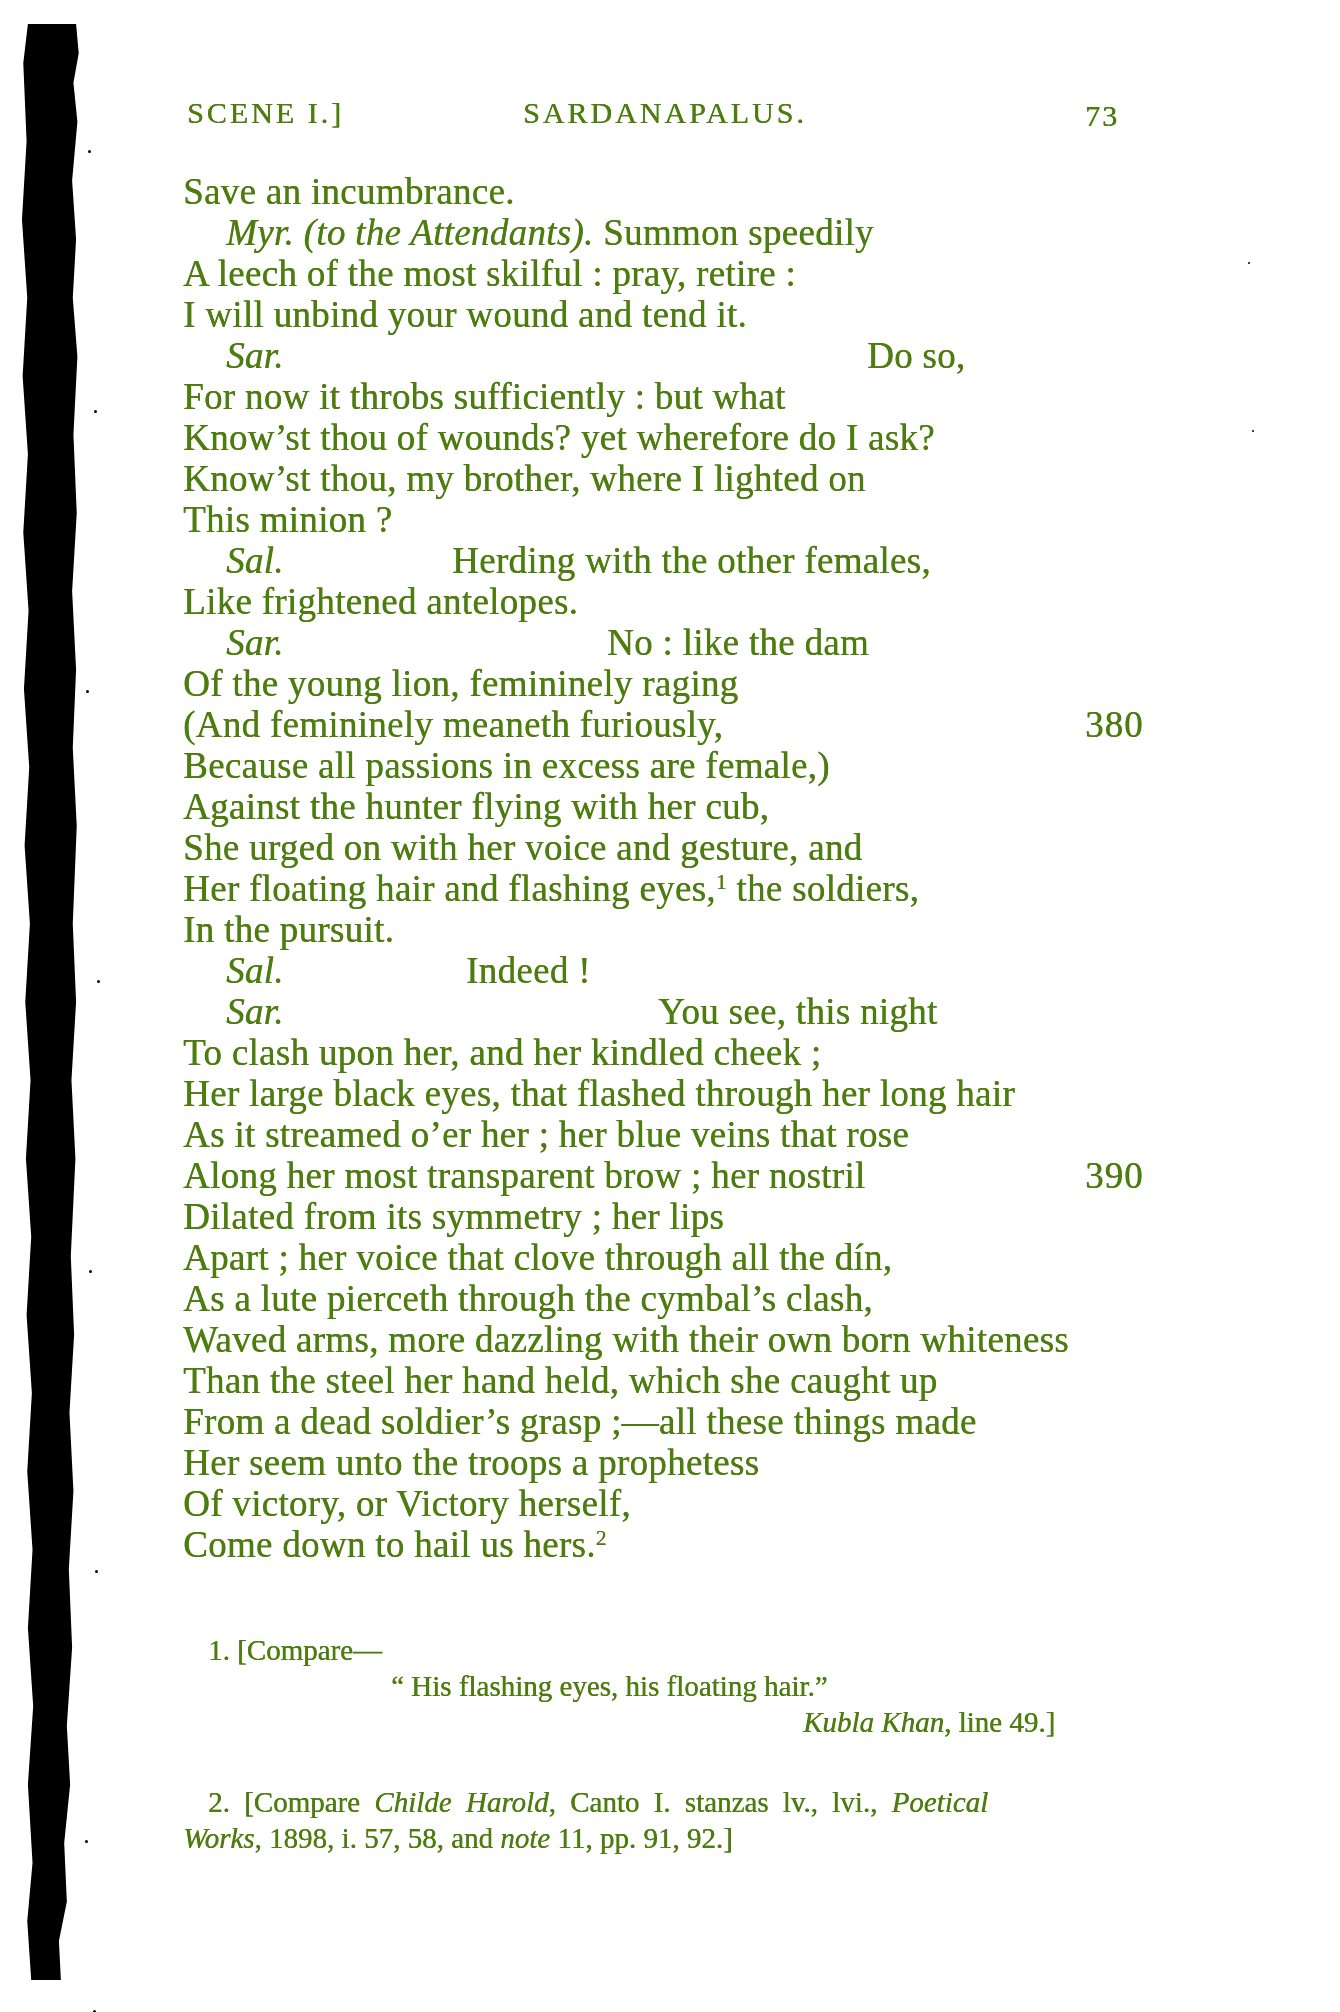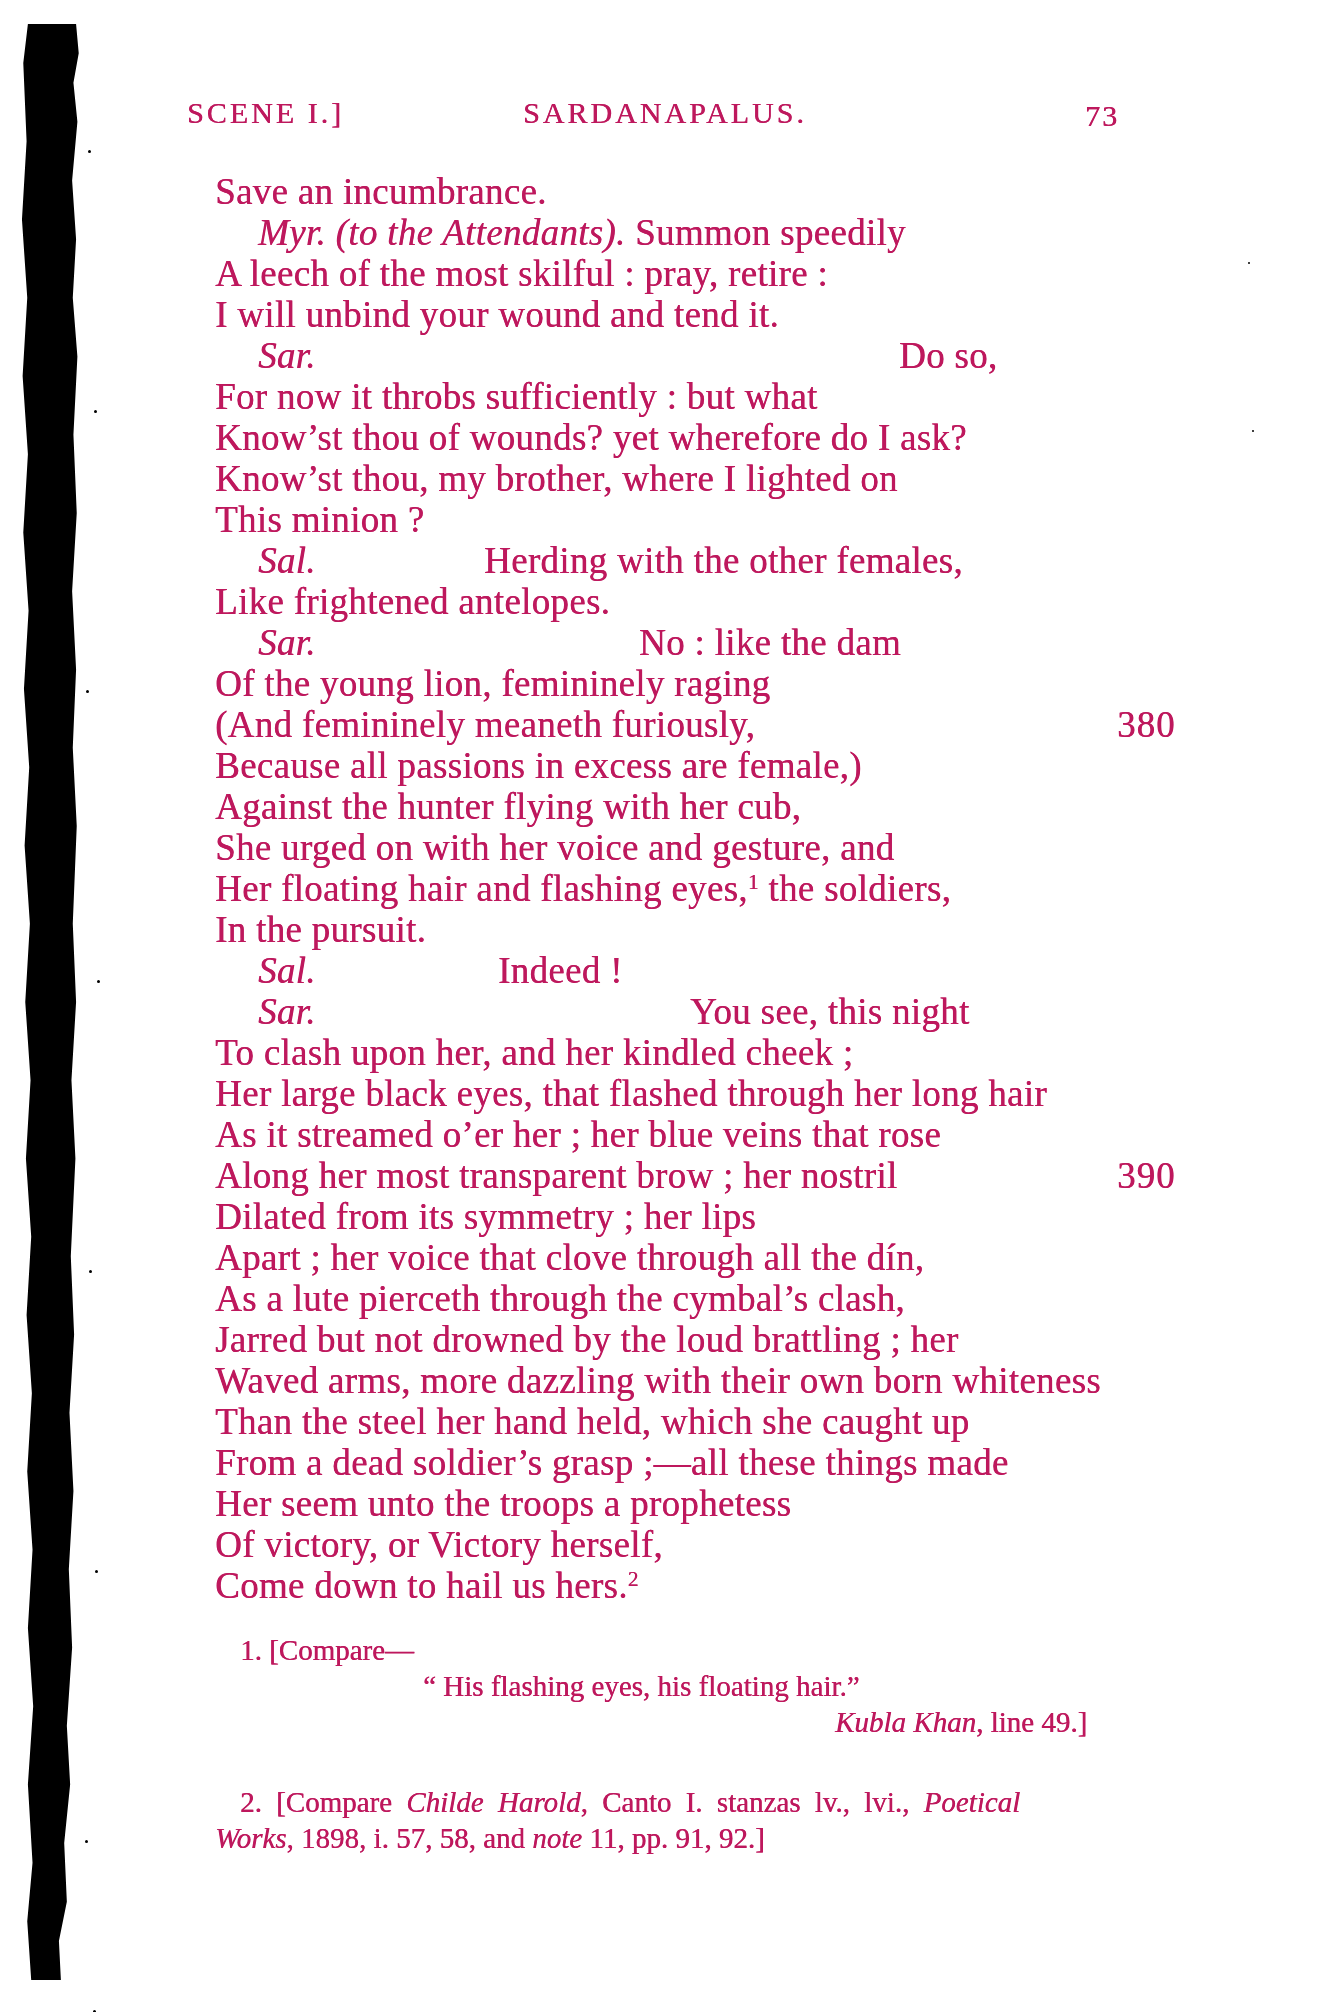--- a/index.html
+++ b/index.html
@@ -1,18 +1,18 @@
 <!DOCTYPE html>
 <html><head>
 <meta charset="utf-8">
 <style>
   html,body{margin:0;padding:0;background:#888;}
   .page{
     position:relative;width:1340px;height:2012px;background:#ffffff;
-    overflow:hidden;color:#be185d;
+    overflow:hidden;color:#4d7c0f;
     font-family:"Liberation Serif","DejaVu Serif",serif;
     text-shadow:0.4px 0 0 currentColor;
   }
   
   .gutter{
     position:absolute;left:18px;top:24px;width:66px;height:1956px;background:#000;
     clip-path:polygon(15% 0,88% 0,92% 1.5%,84% 3%,90% 5%,82% 8%,88% 11%,83% 14%,90% 17%,84% 21%,
       89% 25%,82% 29%,88% 33%,83% 37%,89% 41%,83% 46%,88% 50%,81% 54%,87% 58%,80% 63%,85% 67%,
       78% 71%,84% 75%,77% 79%,82% 83%,74% 87%,79% 90%,70% 93%,74% 96%,62% 98%,65% 100%,20% 100%,
       14% 97%,22% 94%,15% 90%,23% 86%,15% 82%,22% 78%,14% 74%,21% 70%,13% 66%,20% 62%,12% 58%,
@@ -22,21 +22,21 @@
   .speck{position:absolute;width:3px;height:3px;background:#000;border-radius:50%;}
   .speck.s1{left:88px;top:150px;box-shadow:6px 260px 0 #000,-2px 540px 0 #000,9px 830px 0 #000,
       1px 1120px 0 #000,7px 1420px 0 #000,-3px 1690px 0 #000,5px 1860px 0 #000;}
   .speck.s2{left:1248px;top:262px;width:2px;height:2px;box-shadow:4px 168px 0 #000;}
 
   .hdr-scene{position:absolute;left:187px;top:96px;font-size:30px;letter-spacing:3px;}
   .hdr-title{position:absolute;left:523px;top:96px;font-size:30px;letter-spacing:3px;}
   .hdr-folio{position:absolute;left:1085px;top:99px;font-size:30px;letter-spacing:2px;}
 
   .body-lines{position:absolute;left:183px;top:171px;width:980px;font-size:37px;letter-spacing:0.3px;}
-  .pline{position:relative;height:41px;line-height:41px;white-space:nowrap;margin-left:32px;}
+  .pline{position:relative;height:41px;line-height:41px;white-space:nowrap;}
   .pline.ind{padding-left:43px;}
   .seg.i{font-style:italic;}
   .seg.sup{font-size:58%;position:relative;top:-0.55em;}
   .seg.abs{position:absolute;top:0;}
   .lnum{position:absolute;left:902px;top:0;letter-spacing:1px;}
 
   .fn{position:absolute;left:183px;width:958px;font-size:29px;}
   .fn .pline{height:36px;line-height:36px;}
   .fn .pline.ind{padding-left:25px;}
   .fn1{top:1632px;}
@@ -77,21 +77,20 @@
       <div class="pline"><span class="seg">In the pursuit.</span></div>
       <div class="pline ind"><span class="seg i">Sal.</span><span class="seg abs" style="left: 283px;">Indeed !</span></div>
       <div class="pline ind"><span class="seg i">Sar.</span><span class="seg abs" style="left: 475px;">You see, this night</span></div>
       <div class="pline"><span class="seg">To clash upon her, and her kindled cheek ;</span></div>
       <div class="pline"><span class="seg">Her large black eyes, that flashed through her long hair</span></div>
       <div class="pline"><span class="seg">As it streamed o’er her ; her blue veins that rose</span></div>
       <div class="pline"><span class="seg">Along her most transparent brow ; her nostril</span><span class="lnum">390</span></div>
       <div class="pline"><span class="seg">Dilated from its symmetry ; her lips</span></div>
       <div class="pline"><span class="seg">Apart ; her voice that clove through all the dín,</span></div>
       <div class="pline"><span class="seg">As a lute pierceth through the cymbal’s clash,</span></div>
-      <div class="pline"><span class="seg">Jarred but not drowned by the loud brattling ; her</span></div>
       <div class="pline"><span class="seg">Waved arms, more dazzling with their own born whiteness</span></div>
       <div class="pline"><span class="seg">Than the steel her hand held, which she caught up</span></div>
       <div class="pline"><span class="seg">From a dead soldier’s grasp ;—all these things made</span></div>
       <div class="pline"><span class="seg">Her seem unto the troops a prophetess</span></div>
       <div class="pline"><span class="seg">Of victory, or Victory herself,</span></div>
       <div class="pline"><span class="seg">Come down to hail us hers.</span><span class="seg sup">2</span></div>
     </div>
 
   <div class="fn fn1" id="fn1">
       <div class="pline ind"><span class="seg">1. [Compare—</span></div>

